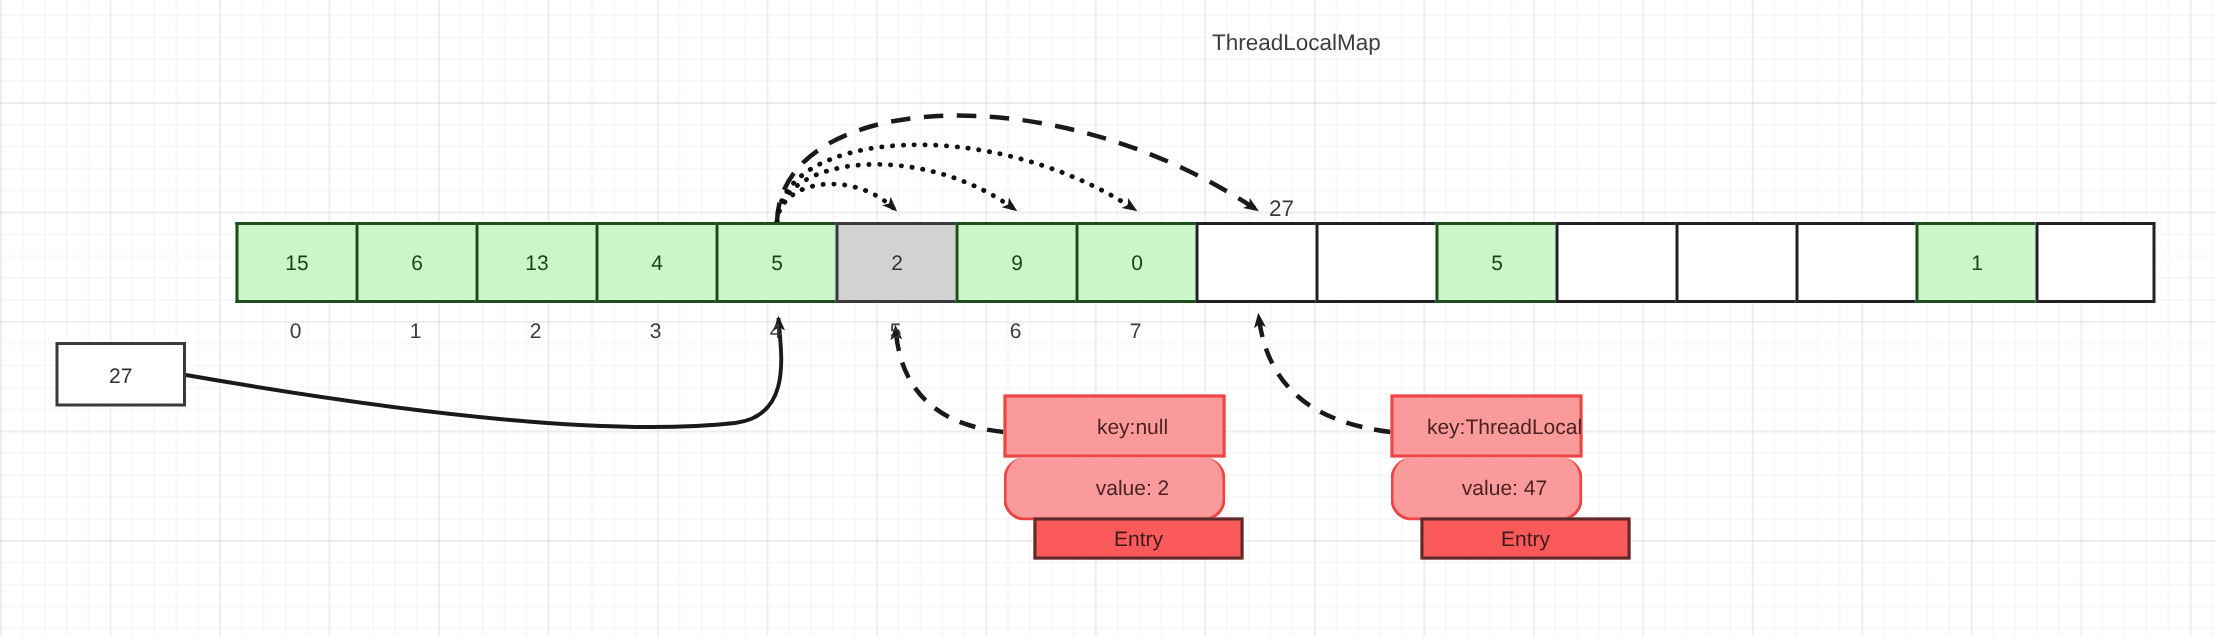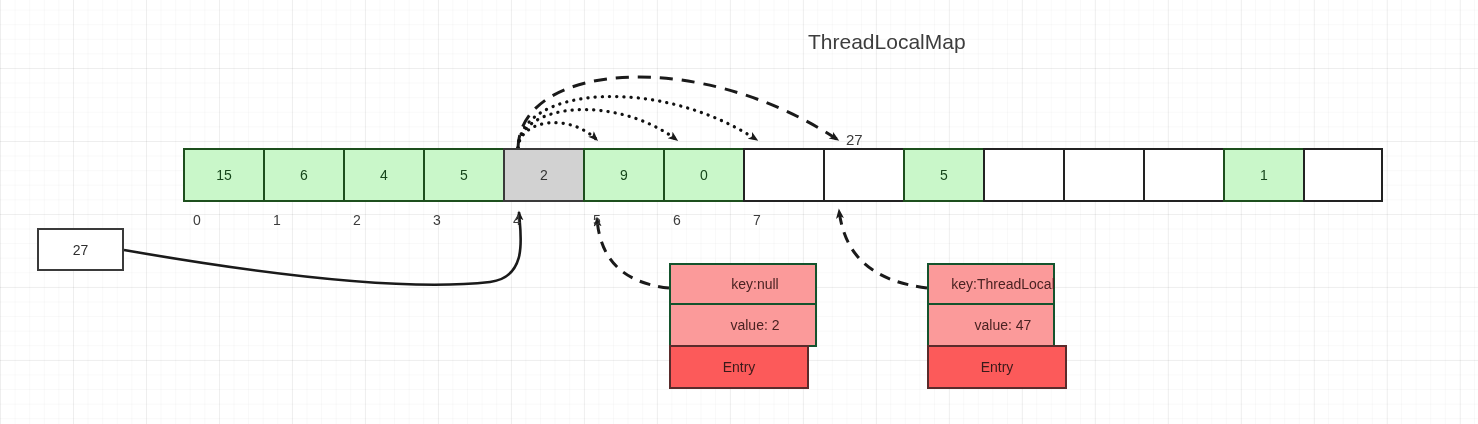--- a/index.html
+++ b/index.html
@@ -13,26 +13,26 @@
       linear-gradient(to right, rgba(0,0,0,0.025) 1px, transparent 1px),
       linear-gradient(to bottom, rgba(0,0,0,0.025) 1px, transparent 1px);
     background-size:73px 73px,73px 73px,14.6px 14.6px,14.6px 14.6px;
     background-position:0 -5px,0 -5px,0 -5px,0 -5px;
   }
   #stage{position:relative;width:1478px;height:424px;}
 
   #wires{position:absolute;left:0;top:0;width:1478px;height:424px;pointer-events:none;}
 
   .title{
-    position:absolute;left:808px;top:30px;
-    font-size:21px;color:#3d3d3d;white-space:nowrap;
+    position:absolute;left:808px;top:20px;
+    font-size:15px;color:#3d3d3d;white-space:nowrap;
   }
 
   
-  .array{position:absolute;left:157px;top:148px;height:54px;display:flex;margin-left:26px;}
+  .array{position:absolute;left:157px;top:148px;height:54px;display:flex;}
   .cell{
     width:80px;height:54px;box-sizing:border-box;
     border:2px solid #222;border-right-width:0;
     display:flex;align-items:center;justify-content:center;
     font-size:14px;
   }
   .cell:last-child{border-right-width:2px;}
   .cell.green{background:#c9f7c9;border-color:#1d4f1d;color:#16461b;}
   .cell.gray{background:#d2d2d2;border-color:#3a3a3a;color:#333;}
   .cell.empty{background:#ffffff;border-color:#222;}
@@ -52,29 +52,29 @@
     position:absolute;left:37px;top:228px;width:87px;height:43px;
     box-sizing:border-box;border:2px solid #3a3a3a;background:#fff;
     display:flex;align-items:center;justify-content:center;
     font-size:14px;color:#2f2f2f;
   }
 
   
   .entry{position:absolute;}
   .entry .kv{
     width:148px;box-sizing:border-box;
-    border:2px solid #14532d;background:#fb9a9a;
+    border:2px solid #ef4444;background:#fb9a9a;
     height:42px;display:flex;align-items:center;justify-content:center;
     font-size:14px;color:#4a2222;padding-left:24px;
   }
-  .entry .kv.val{border-top-width:0;}
+  .entry .kv.val{border-top-width:0;border-radius:14px;}
   .entry .label{
-    width:140px;margin-left:0;box-sizing:border-box;
+    width:140px;margin-left:20px;box-sizing:border-box;
     border:2px solid #5a2b2b;background:#fc5a5a;
-    height:44px;display:flex;align-items:center;justify-content:center;
+    height:28px;display:flex;align-items:center;justify-content:center;
     font-size:14px;color:#3a1a1a;margin-top:-2px;
   }
   #entry-null{left:669px;top:263px;}
   #entry-tl{left:927px;top:263px;}
   #entry-tl .kv,#entry-tl .label{width:128px;}
   #entry-tl .label{width:140px;}
 </style>
 </head>
 <body>
 
@@ -105,20 +105,23 @@
   <div class="title">ThreadLocalMap</div>
 
   <div class="tag27">27</div>
 
   <div class="array">
     <div class="cell green">
         <span>15</span>
       </div>
     <div class="cell green">
         <span>6</span>
+      </div>
+    <div class="cell green">
+        <span>13</span>
       </div>
     <div class="cell green">
         <span>4</span>
       </div>
     <div class="cell green">
         <span>5</span>
       </div>
     <div class="cell gray">
         <span>2</span>
       </div>

